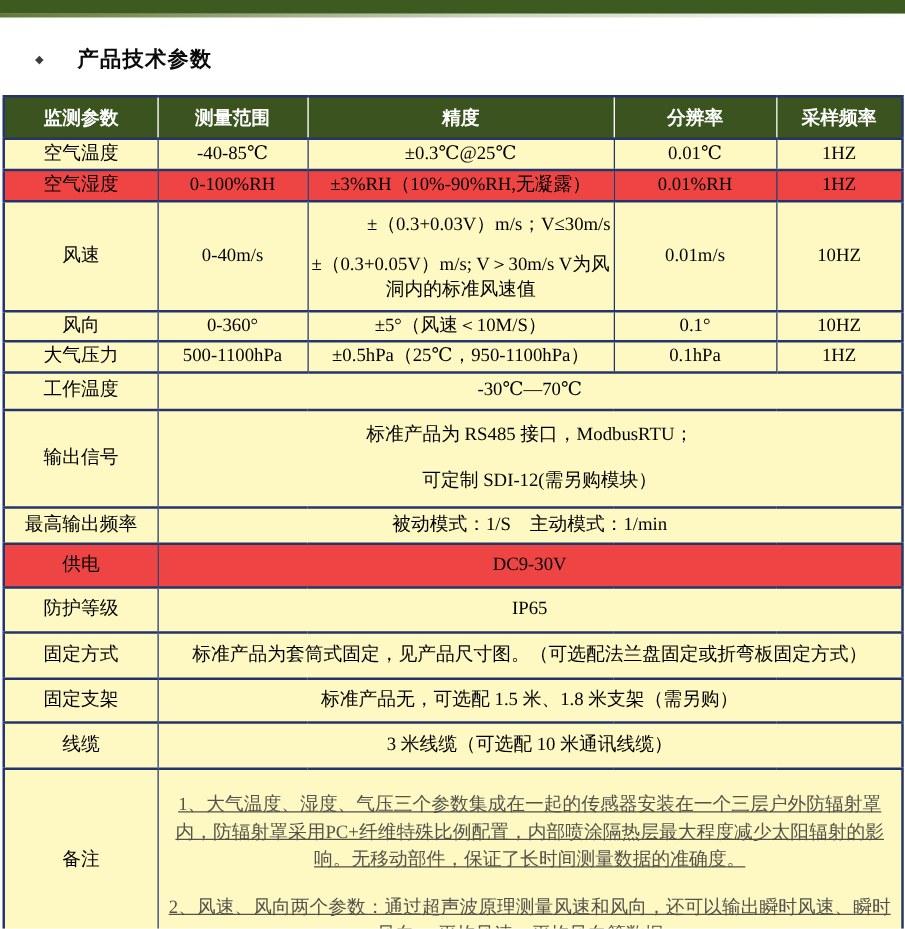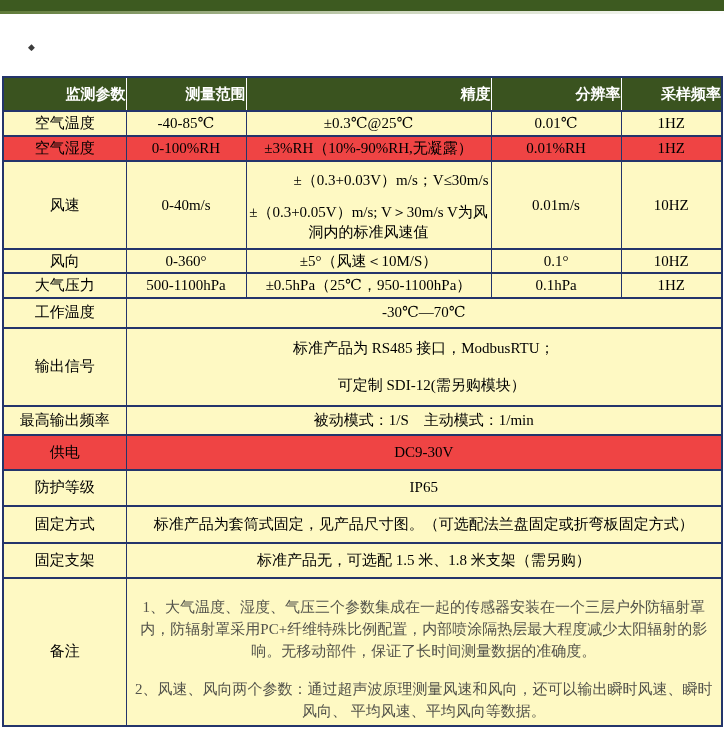--- a/index.html
+++ b/index.html
@@ -20,47 +20,48 @@
   }
   table.spec col.c1{width:123px;}
   table.spec col.c2{width:120px;}
   table.spec col.c3{width:245px;}
   table.spec col.c4{width:130px;}
   table.spec col.c5{width:101px;}
   table.spec th{
     background:#3a531f;color:#ffffff;font-weight:bold;font-size:15px;
     border-left:1px solid #ffffff;border-right:1px solid #ffffff;
     border-top:2px solid #24356b;border-bottom:2px solid #24356b;
-    text-align:right;vertical-align:middle;padding:0;
+    text-align:center;vertical-align:middle;padding:0;
   }
   table.spec{border:2px solid #24356b;}
   table.spec td{
     border:1px solid #24356b;border-top-width:2px;border-bottom-width:2px;
     text-align:center;vertical-align:middle;padding:1px 2px;
     background:#fef9c3;line-height:1.35;
   }
   tr.gray td{background:#ef4444;}
   td.param{font-size:15px;}
   .acc-line1{margin:2px 0 12px 0;text-align:right;}
   .acc-line2{margin:0;}
   .out-line1{margin:4px 0 16px 0;}
   .out-line2{margin:0 0 4px 0;padding-left:16px;}
   td.remark-cell{vertical-align:middle;padding:2px 6px;color:#53534b;}
-  .remark-p{margin:16px 0 6px 0;line-height:22px;font-size:15px;}
+  .remark-p{margin:16px 0 6px 0;line-height:22px;font-size:15px;text-decoration:underline;}
   .remark-p:last-child{margin-bottom:2px;}
 </style>
 </head>
 <body>
 
 <div class="page">
   <div class="topbar"></div>
   <div class="topbar-fade"></div>
 
   <div class="heading-row">
     <span class="heading-bullet">◆</span>
+    <span class="heading-text">产品技术参数</span>
   </div>
 
   <table class="spec">
     <colgroup>
         <col class="c1">
         <col class="c2">
         <col class="c3">
         <col class="c4">
         <col class="c5">
       </colgroup>
@@ -148,20 +149,24 @@
     <tr style="height:37px;">
       <td class="param">固定方式</td>
       <td colspan="4">标准产品为套筒式固定，见产品尺寸图。（可选配法兰盘固定或折弯板固定方式）</td>
     </tr>
 
     <tr style="height:35px;padding-left:32px;">
       <td class="param">固定支架</td>
       <td colspan="4">标准产品无，可选配 1.5 米、1.8 米支架（需另购）</td>
     </tr>
 
+    <tr style="height:37px;">
+      <td class="param">线缆</td>
+      <td colspan="4">3 米线缆（可选配 10 米通讯线缆）</td>
+    </tr>
 
     <tr style="height:131px;">
       <td class="param">备注</td>
       <td colspan="4" class="remark-cell">
         <p class="remark-p">1、大气温度、湿度、气压三个参数集成在一起的传感器安装在一个三层户外防辐射罩内，防辐射罩采用PC+纤维特殊比例配置，内部喷涂隔热层最大程度减少太阳辐射的影响。无移动部件，保证了长时间测量数据的准确度。</p>
         <p class="remark-p">2、风速、风向两个参数：通过超声波原理测量风速和风向，还可以输出瞬时风速、瞬时风向、 平均风速、平均风向等数据。</p>
       </td>
     </tr>
   </tbody>
     </table>

